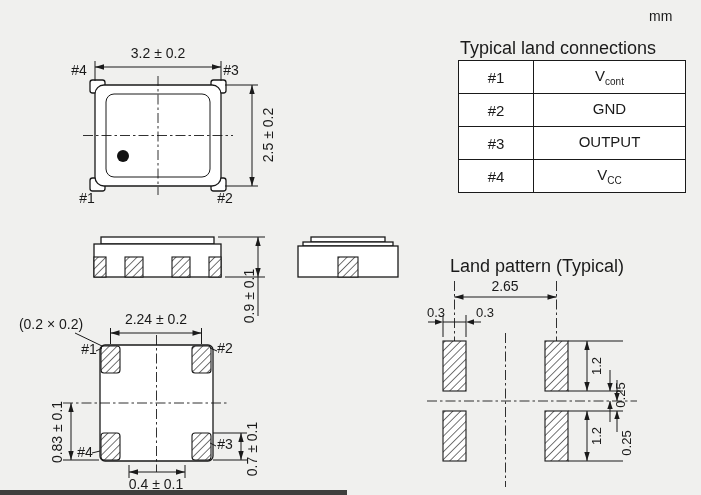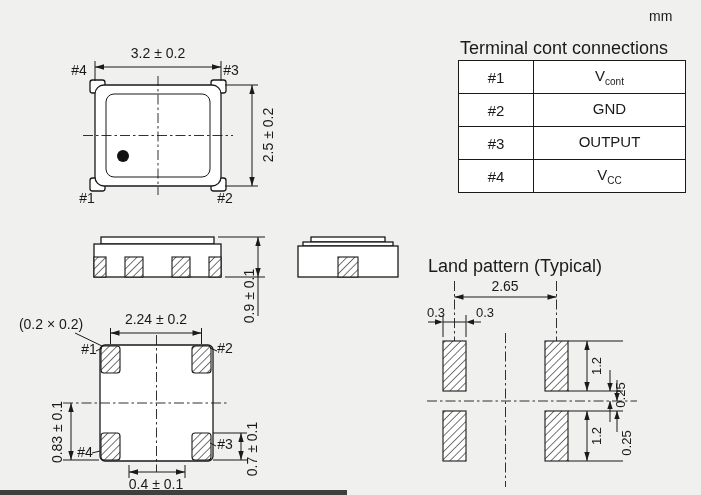--- a/index.html
+++ b/index.html
@@ -4,21 +4,21 @@
 <style>
   html,body{margin:0;padding:0;background:#888;}
   .canvas{
     position:relative;width:701px;height:495px;overflow:hidden;
     background:var(--bg,#f0f0ee);
     font-family:"Liberation Sans",sans-serif;color:var(--ink,#1a1a1a);
   }
   .abs{position:absolute;}
   .units{left:649px;top:8px;font-size:14px;}
   .t-title{left:460px;top:38px;font-size:18px;}
-  .lp-title{left:428px;top:256px;font-size:18px;}
+  .lp-title{left:450px;top:256px;font-size:18px;}
   table.tlc{position:absolute;left:458px;top:60px;border-collapse:collapse;background:var(--paper,#fff);}
   .tlc td{border:1px solid var(--ink,#1a1a1a);text-align:center;vertical-align:middle;font-size:15px;}
   .tlc td.pin{width:72px;height:30px;}
   .tlc td.val{width:149px;}
   .tlc sub{font-size:10px;}
   .page-edge{left:0;top:490px;width:347px;height:5px;background:#3f3f3d;}
   
   .outline{fill:var(--paper,#fff);stroke:var(--ink,#1a1a1a);stroke-width:1.3;}
   .thin{fill:none;stroke:var(--ink,#1a1a1a);stroke-width:1;}
   .cl{fill:none;stroke:var(--ink,#1a1a1a);stroke-width:0.9;stroke-dasharray:10 3 2.5 3;}
@@ -29,21 +29,21 @@
   text.dt{font-size:14px;}
   text.dts{font-size:13px;}
 </style>
 </head>
 <body>
 
 <div class="canvas">
 
   <div class="abs units">mm</div>
 
-  <div class="abs t-title">Terminal cont connections</div>
+  <div class="abs t-title">Typical land connections</div>
   <table class="tlc">
     <tbody>
         <tr>
       <td class="pin">#1</td>
       <td class="val"><span>V</span><sub>cont</sub></td>
     </tr>
     <tr>
       <td class="pin">#2</td>
       <td class="val"><span>GND</span><sub></sub></td>
     </tr>

